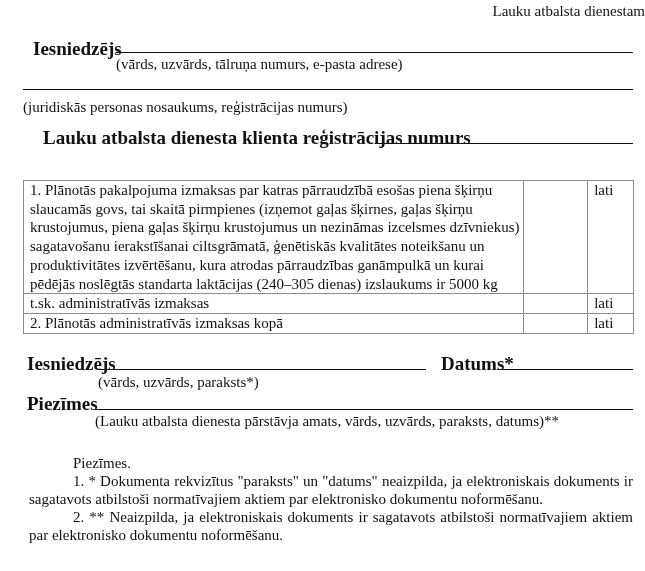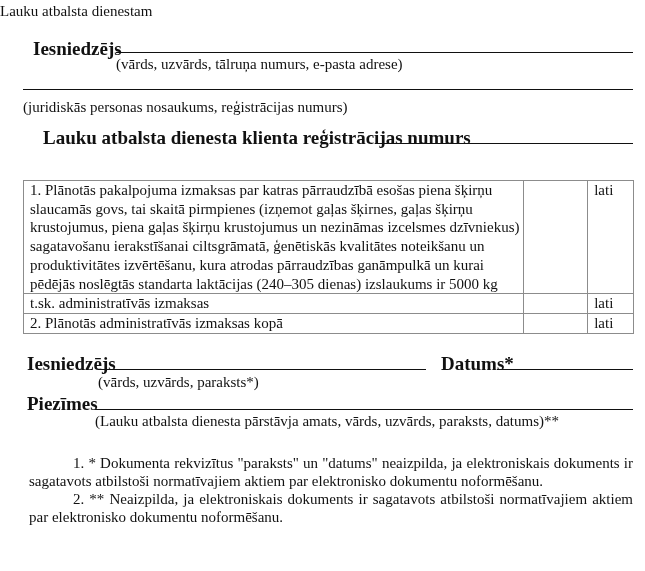--- a/index.html
+++ b/index.html
@@ -12,21 +12,21 @@
       height: 571px;
       position: relative;
       overflow: hidden;
       font-family: "Liberation Serif", "DejaVu Serif", serif;
       color: #111111;
       font-size: 15px;
     }
     .abs { position: absolute; white-space: nowrap; }
     .line { position: absolute; height: 0; border-top: 1.5px solid #111; }
 
-    .title { top: 3px; left: 0; width: 645px; text-align: left; font-size: 15px; }
+    .title { top: 3px; left: 0; width: 645px; text-align: right; font-size: 15px; }
 
     .lbl { font-size: 19px; font-weight: bold; }
     .hint { font-size: 15px; }
 
     
     table.form-table {
       position: absolute;
       left: 23px;
       top: 180px;
       width: 611px;
@@ -90,15 +90,16 @@
 <div class="abs hint" style="left:98px; top:374px; width:328px;">(vārds, uzvārds, paraksts*)</div>
 
 <div class="abs lbl" style="left:441px; top:353px;">Datums*</div>
 <div class="line" style="left:497px; top:369px; width:136px;"></div>
 
 <div class="abs lbl" style="left:27px; top:393px;">Piezīmes</div>
 <div class="line" style="left:95px; top:409px; width:538px;"></div>
 <div class="abs hint" style="left:95px; top:413px; width:538px;">(Lauku atbalsta dienesta pārstāvja amats, vārds, uzvārds, paraksts, datums)**</div>
 
 <div class="notes">
+  <p class="head">Piezīmes.</p>
   <p class="item">1. * Dokumenta rekvizītus "paraksts" un "datums" neaizpilda, ja elektroniskais dokuments ir sagatavots atbilstoši normatīvajiem aktiem par elektronisko dokumentu noformēšanu.</p>
   <p class="item">2. ** Neaizpilda, ja elektroniskais dokuments ir sagatavots atbilstoši normatīvajiem aktiem par elektronisko dokumentu noformēšanu.</p>
 </div>
 
 </body></html>

